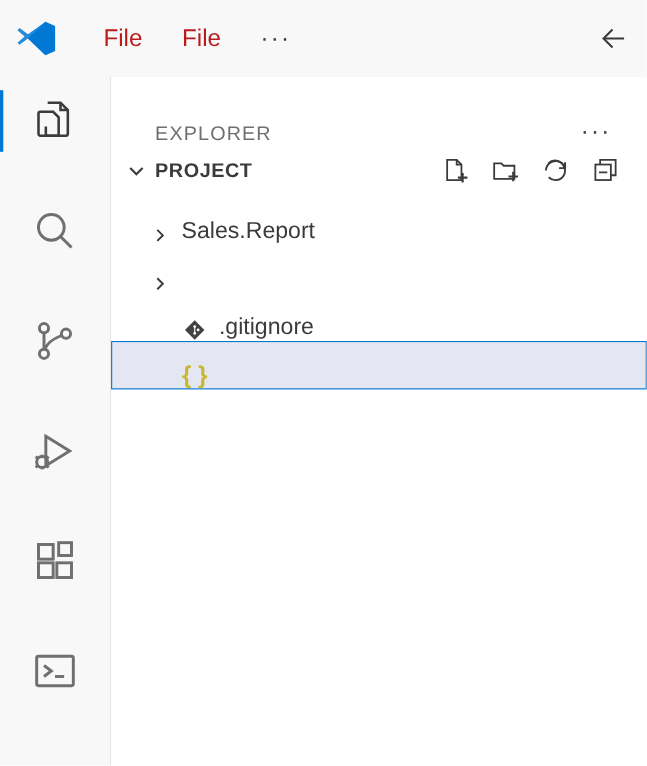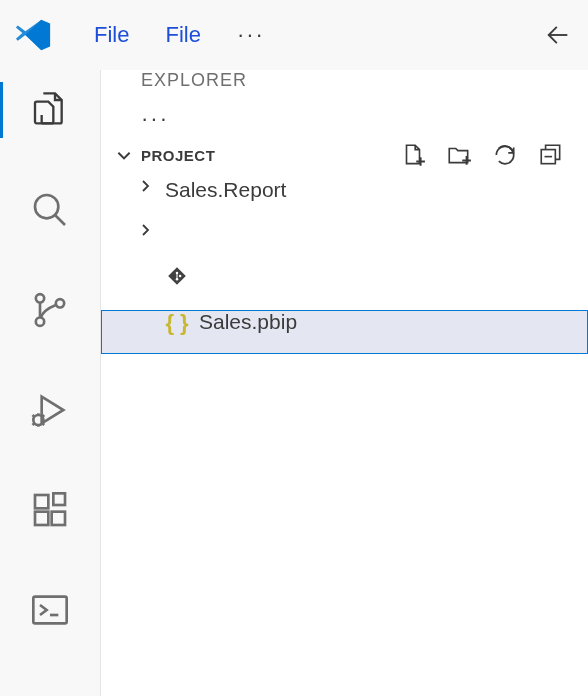--- a/index.html
+++ b/index.html
@@ -1,40 +1,40 @@
 <!DOCTYPE html>
 <html><head>
 <meta charset="utf-8">
 <style>
   * { box-sizing: border-box; margin: 0; padding: 0; }
   html, body { width: 588px; height: 696px; font-family: "Segoe UI", -apple-system, sans-serif; background: #ffffff; color: #3b3b3b; overflow: hidden; }
   .titlebar { height: 70px; display: flex; align-items: center; padding: 0 14px; gap: 8px; background: #f8f8f8; }
   .vs-logo { width: 38px; height: 38px; margin-right: 20px; }
-  .menu-item { font-size: 22px; color: #1d4ed8; padding: 4px 14px; cursor: pointer; }
+  .menu-item { font-size: 22px; color: #b91c1c; padding: 4px 14px; cursor: pointer; }
   .menu-ellipsis { font-size: 22px; color: #3b3b3b; padding: 4px 14px; cursor: pointer; letter-spacing: 2px; }
   .titlebar-spacer { flex: 1; }
   .back-arrow { width: 32px; height: 32px; cursor: pointer; display: flex; align-items: center; justify-content: center; }
   .body-area { display: flex; height: 626px; }
   .activitybar { width: 100px; background: #f8f8f8; display: flex; flex-direction: column; align-items: center; padding-top: 14px; gap: 48px; }
   .activity-item { width: 52px; height: 52px; display: flex; align-items: center; justify-content: center; cursor: pointer; position: relative; }
   .activity-item.active::before { content: ""; position: absolute; left: -24px; top: -2px; width: 3px; height: 56px; background: #0078d4; }
   .activity-item svg { width: 40px; height: 40px; }
   .sidebar { flex: 1; border-left: 1px solid #e5e5e5; display: flex; flex-direction: column; }
-  .sidebar-header { height: 62px; display: flex; align-items: flex-start; padding: 0 32px 0 40px; flex-direction: column; }
+  .sidebar-header { height: 62px; display: flex; align-items: flex-end; padding: 0 32px 0 40px; }
   .sidebar-title { font-size: 18px; letter-spacing: 1px; color: #6f6f6f; }
   .sidebar-header-spacer { flex: 1; }
   .sidebar-ellipsis { font-size: 22px; color: #3b3b3b; cursor: pointer; letter-spacing: 2px; }
   .section-header { height: 46px; display: flex; align-items: center; padding: 0 22px 0 12px; gap: 6px; }
   .section-chevron { width: 22px; height: 22px; display: flex; align-items: center; justify-content: center; }
-  .section-title { font-size: 15px; font-weight: 700; color: #3b3b3b; letter-spacing: 0.5px; }
+  .section-title { font-size: 18px; font-weight: 700; color: #3b3b3b; letter-spacing: 0.5px; }
   .section-spacer { flex: 1; }
   .section-action { width: 30px; height: 30px; margin-left: 10px; cursor: pointer; display: flex; align-items: center; justify-content: center; }
   .section-action svg { width: 26px; height: 26px; }
   .tree { display: flex; flex-direction: column; }
-  .tree-row { height: 44px; display: flex; align-items: flex-start; padding-left: 34px; gap: 10px; cursor: pointer; font-size: 21px; color: #3b3b3b; }
+  .tree-row { height: 44px; display: flex; align-items: flex-end; padding-left: 34px; gap: 10px; cursor: pointer; font-size: 21px; color: #3b3b3b; }
   .tree-row.selected { background: #e4e6f1; outline: 1px solid #0078d4; outline-offset: -1px; }
   .tree-twistie { width: 20px; display: flex; align-items: center; justify-content: center; color: #3b3b3b; }
   .tree-icon { width: 24px; display: flex; align-items: center; justify-content: center; }
   .tree-label { }
   .icon-json { font-weight: 700; color: #c9b631; font-size: 22px; }
 </style>
 </head>
 <body>
 
 <div class="titlebar">
@@ -174,21 +174,21 @@
         <span class="tree-twistie"></span>
         <span class="tree-icon">
           <svg viewBox="0 0 16 16" width="20" height="20">
               <rect x="3" y="3" width="10" height="10" fill="#424242" transform="rotate(45 8 8)"></rect>
               <circle cx="8" cy="5.5" r="1" fill="#fff"></circle>
               <circle cx="8" cy="10.5" r="1" fill="#fff"></circle>
               <rect x="7.6" y="5.5" width="0.8" height="5" fill="#fff"></rect>
               <circle cx="10.5" cy="8" r="1" fill="#fff"></circle>
             </svg>
         </span>
+        <span class="tree-label">.gitignore</span>
       </div>
       <div class="tree-row selected">
         <span class="tree-twistie"></span>
         <span class="tree-icon icon-json">{ }</span>
-        <span class="tree-label">Sales.pbip</span>
       </div>
     </div>
   </div>
 </div>
 
 </body></html>

